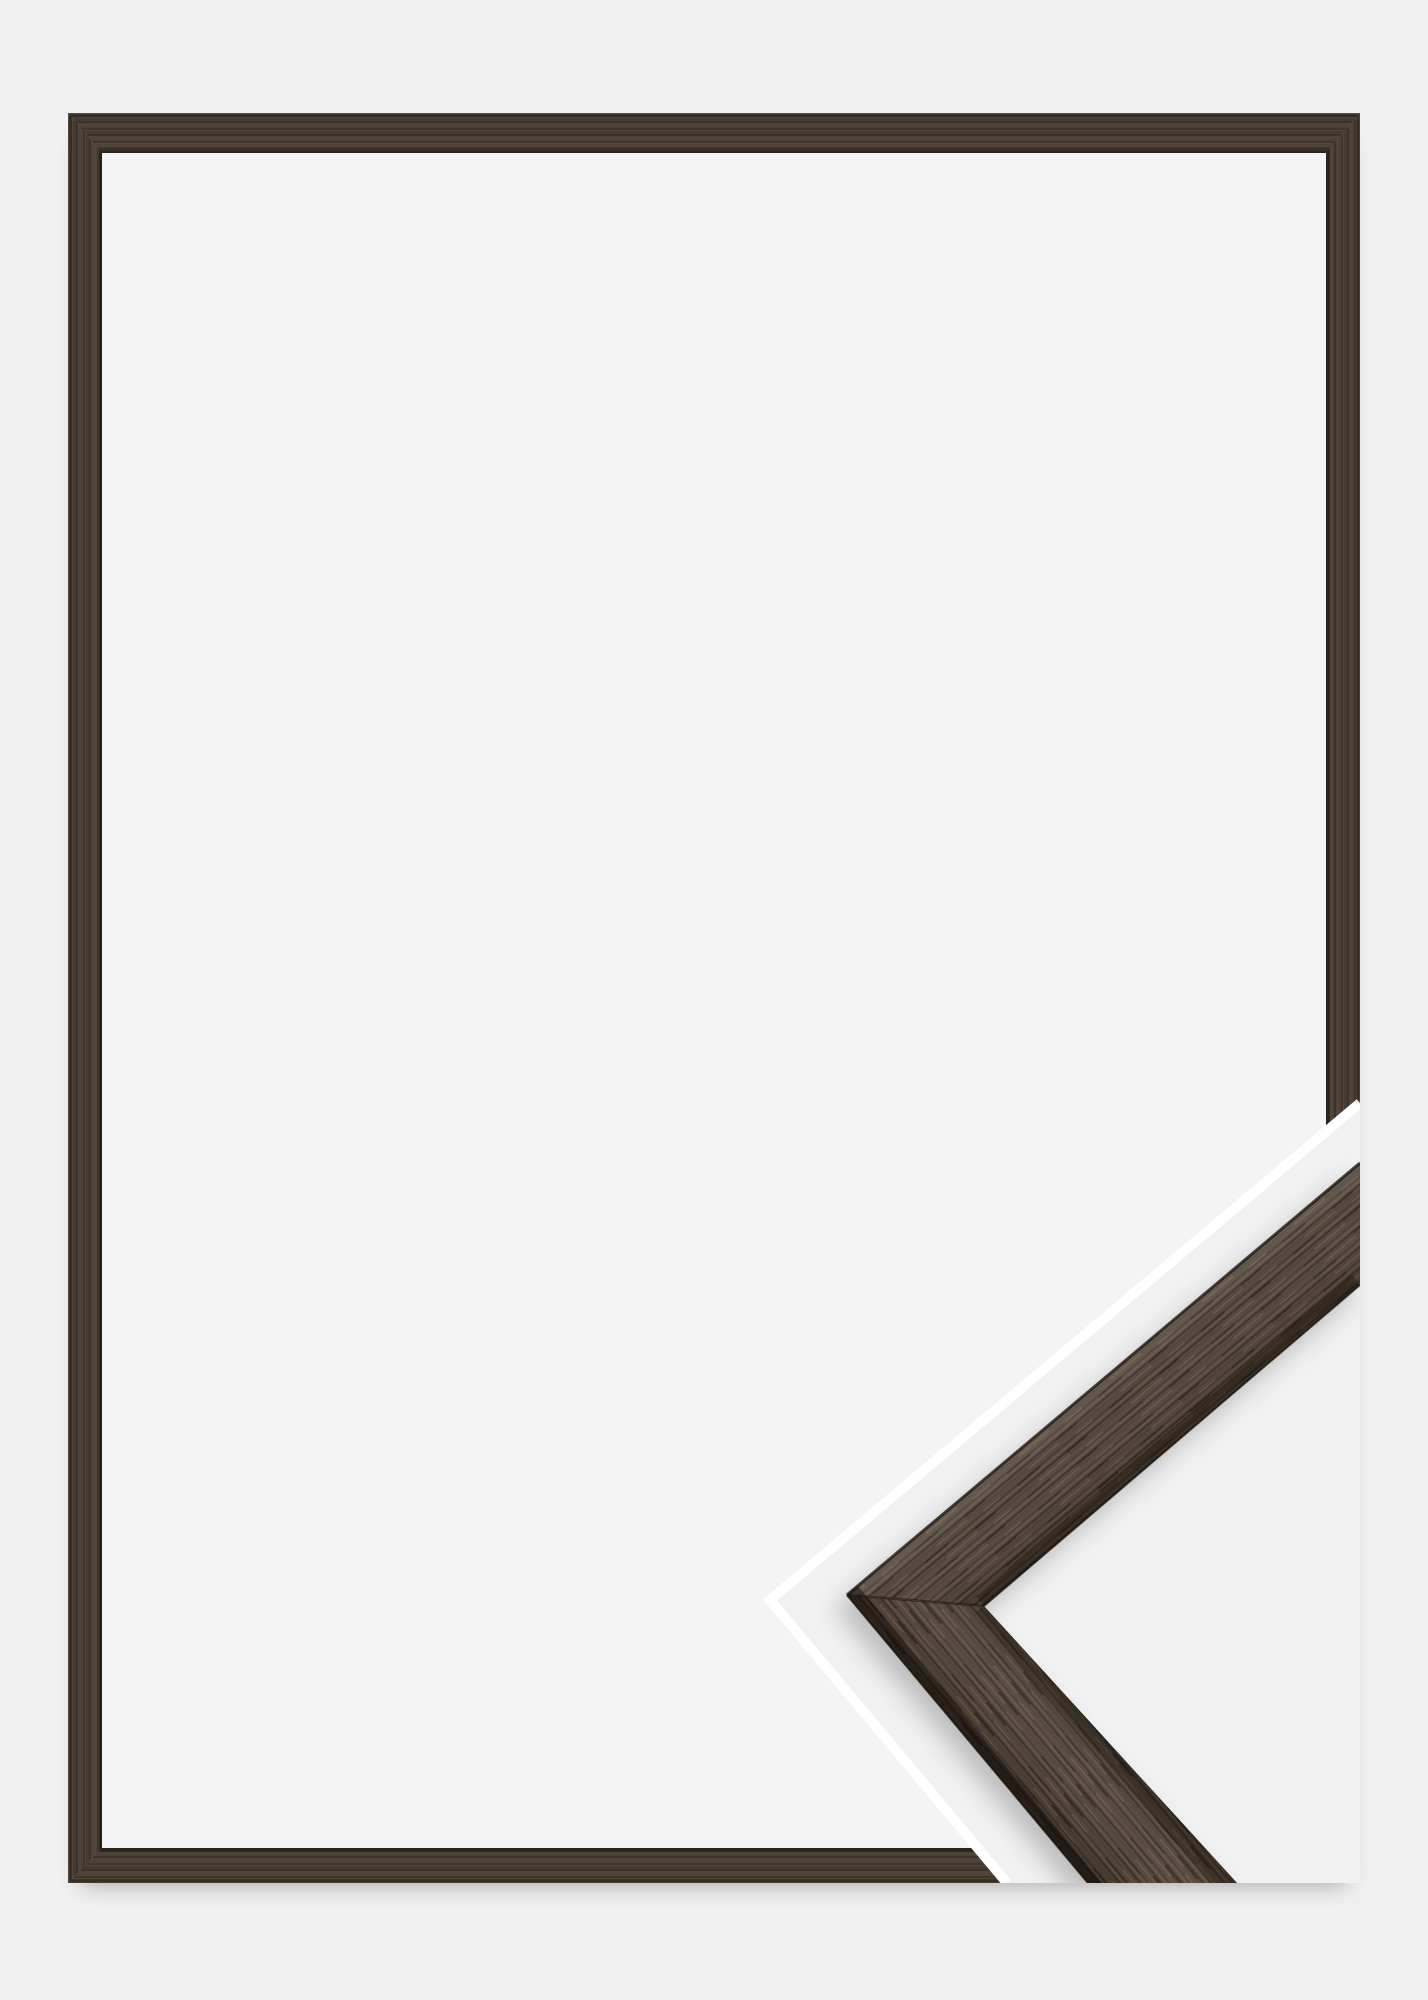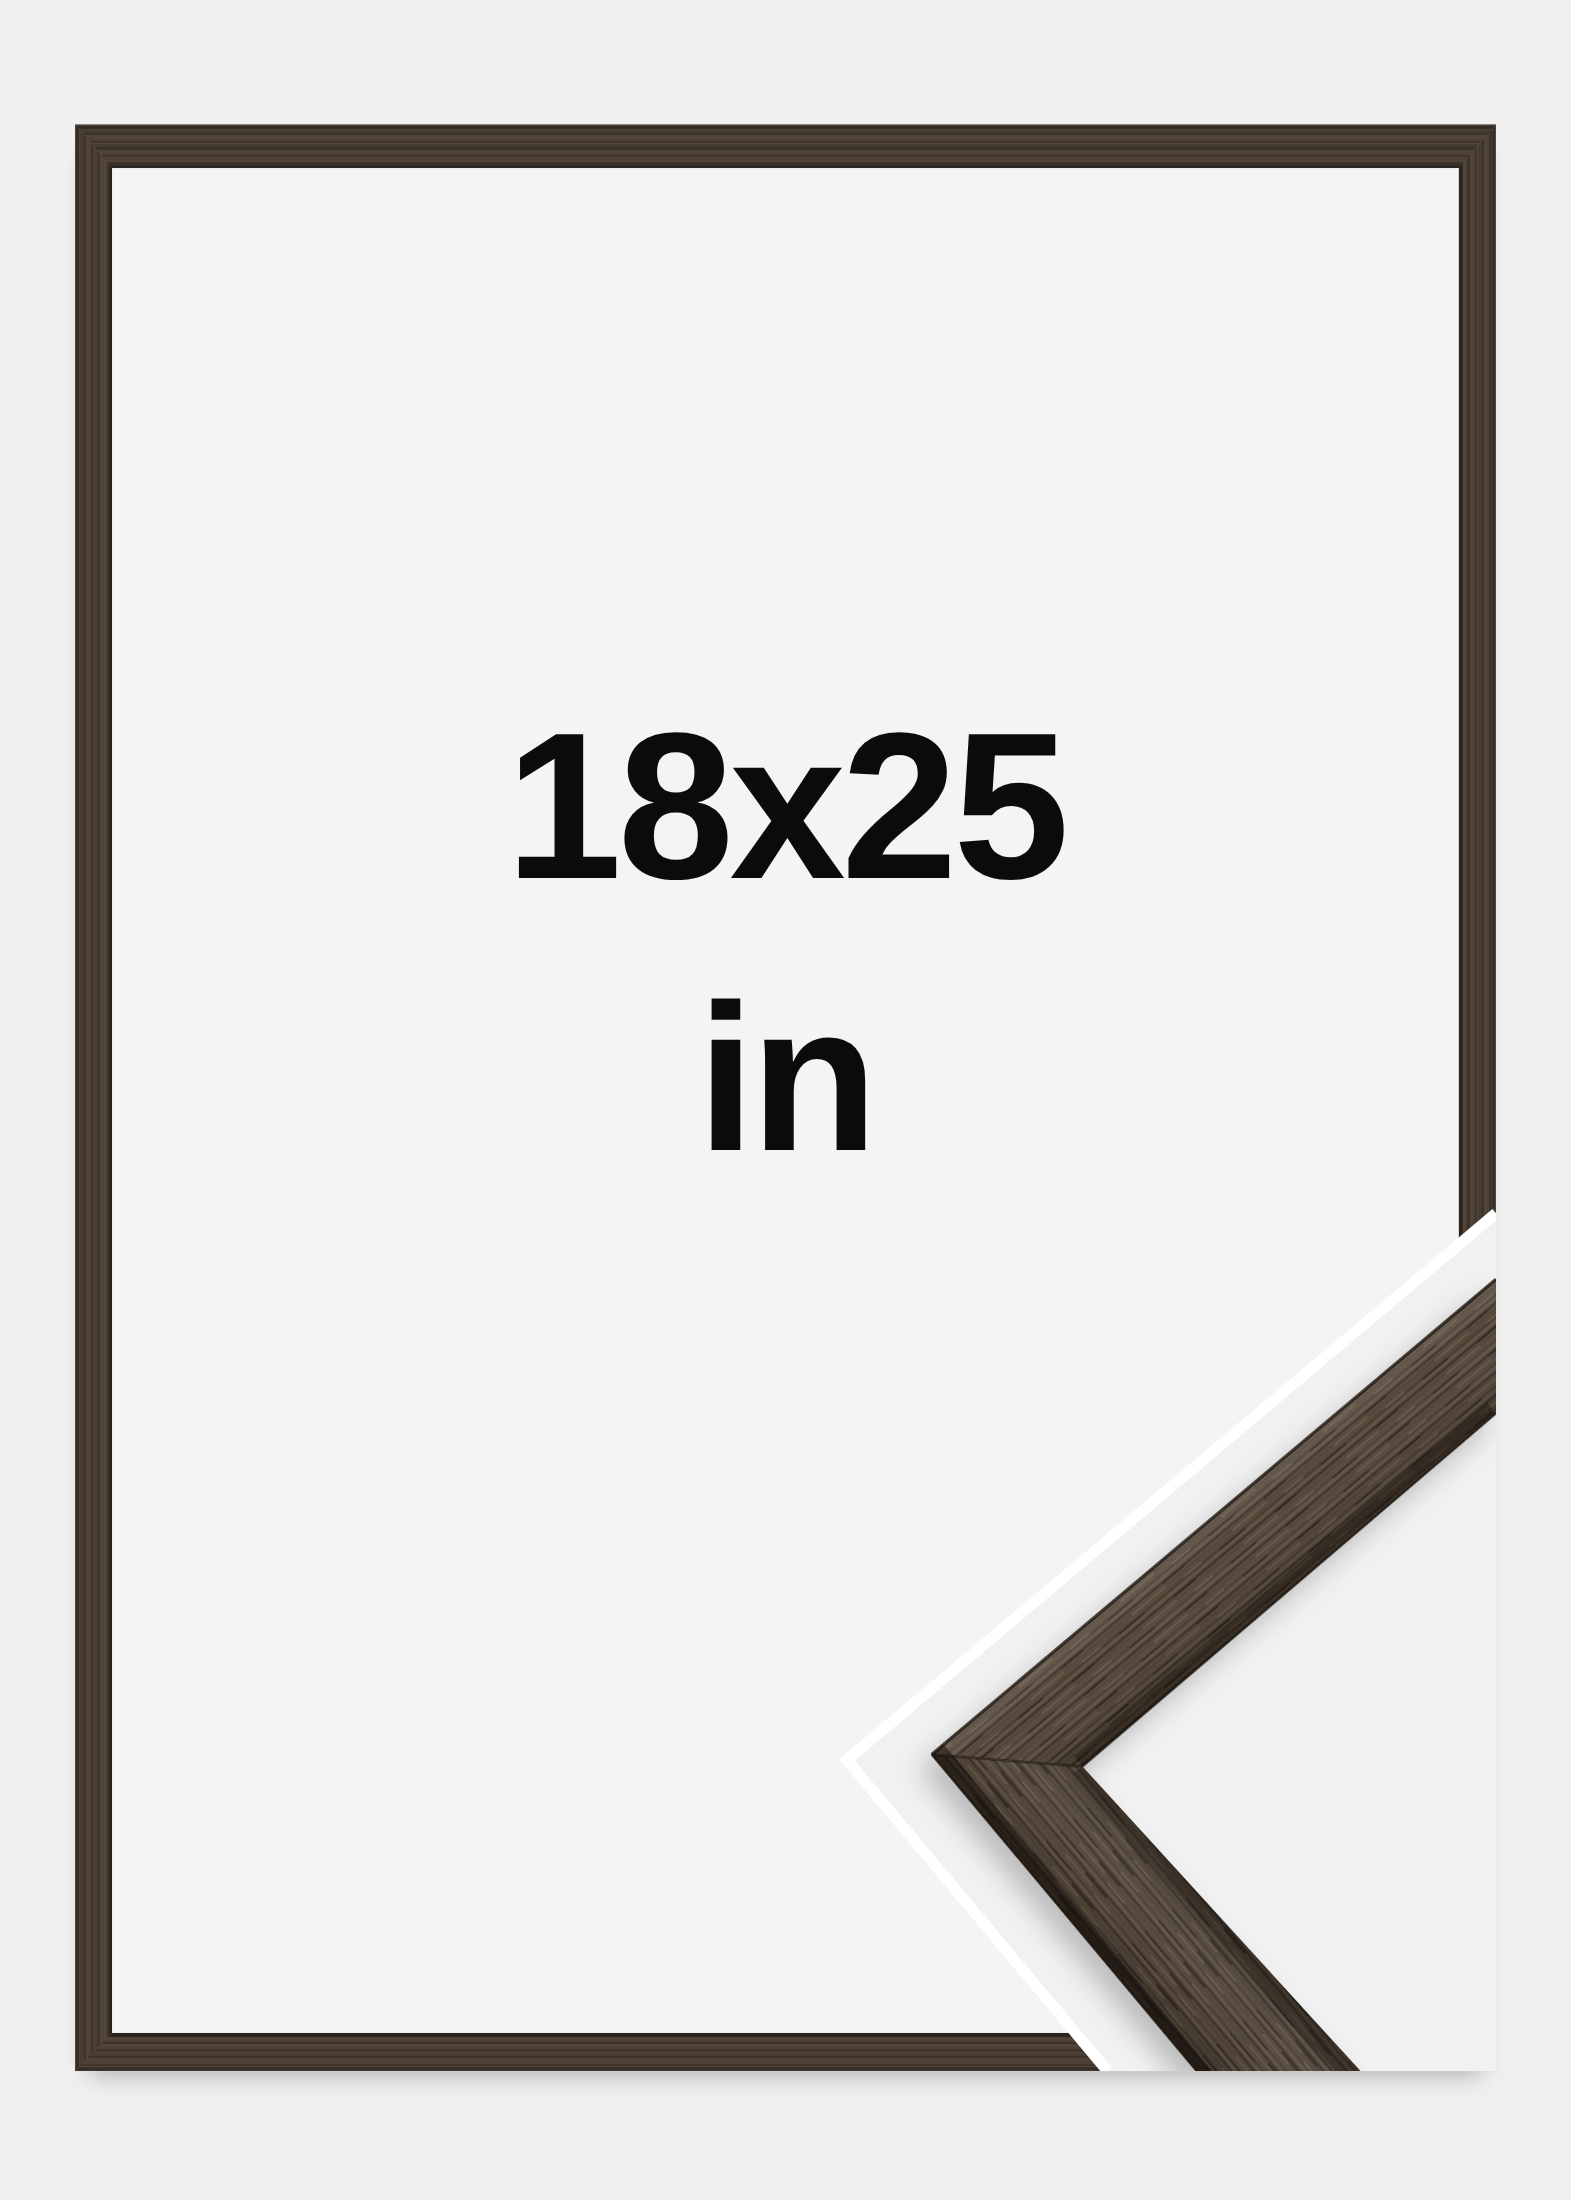--- a/index.html
+++ b/index.html
@@ -103,24 +103,20 @@
 </head>
 <body>
 
 <div class="photo">
 
   <div class="bar top h-grain"></div>
   <div class="bar left v-grain"></div>
   <div class="bar right v-grain-rev"></div>
   <div class="bar bottom h-grain-rev"></div>
 
-  <div class="size-label">
-    <span class="line">18x25</span>
-    <span class="line">in</span>
-  </div>
 
   <svg class="detail" width="1292" height="1770" viewBox="0 0 1292 1770">
     <defs>
       <pattern id="grainU" width="120" height="16" patternUnits="userSpaceOnUse" patternTransform="rotate(-40 1000 1200)">
         <rect width="120" height="16" fill="#57493c"></rect>
         <rect y="2" width="120" height="2" fill="#493d31"></rect>
         <rect y="5" width="120" height="1.6" fill="#645548"></rect>
         <rect y="8" width="120" height="2.2" fill="#3c332a"></rect>
         <rect y="12" width="120" height="2" fill="#4e4236"></rect>
         <rect x="10" y="3" width="30" height="1.4" fill="#32291f"></rect>

